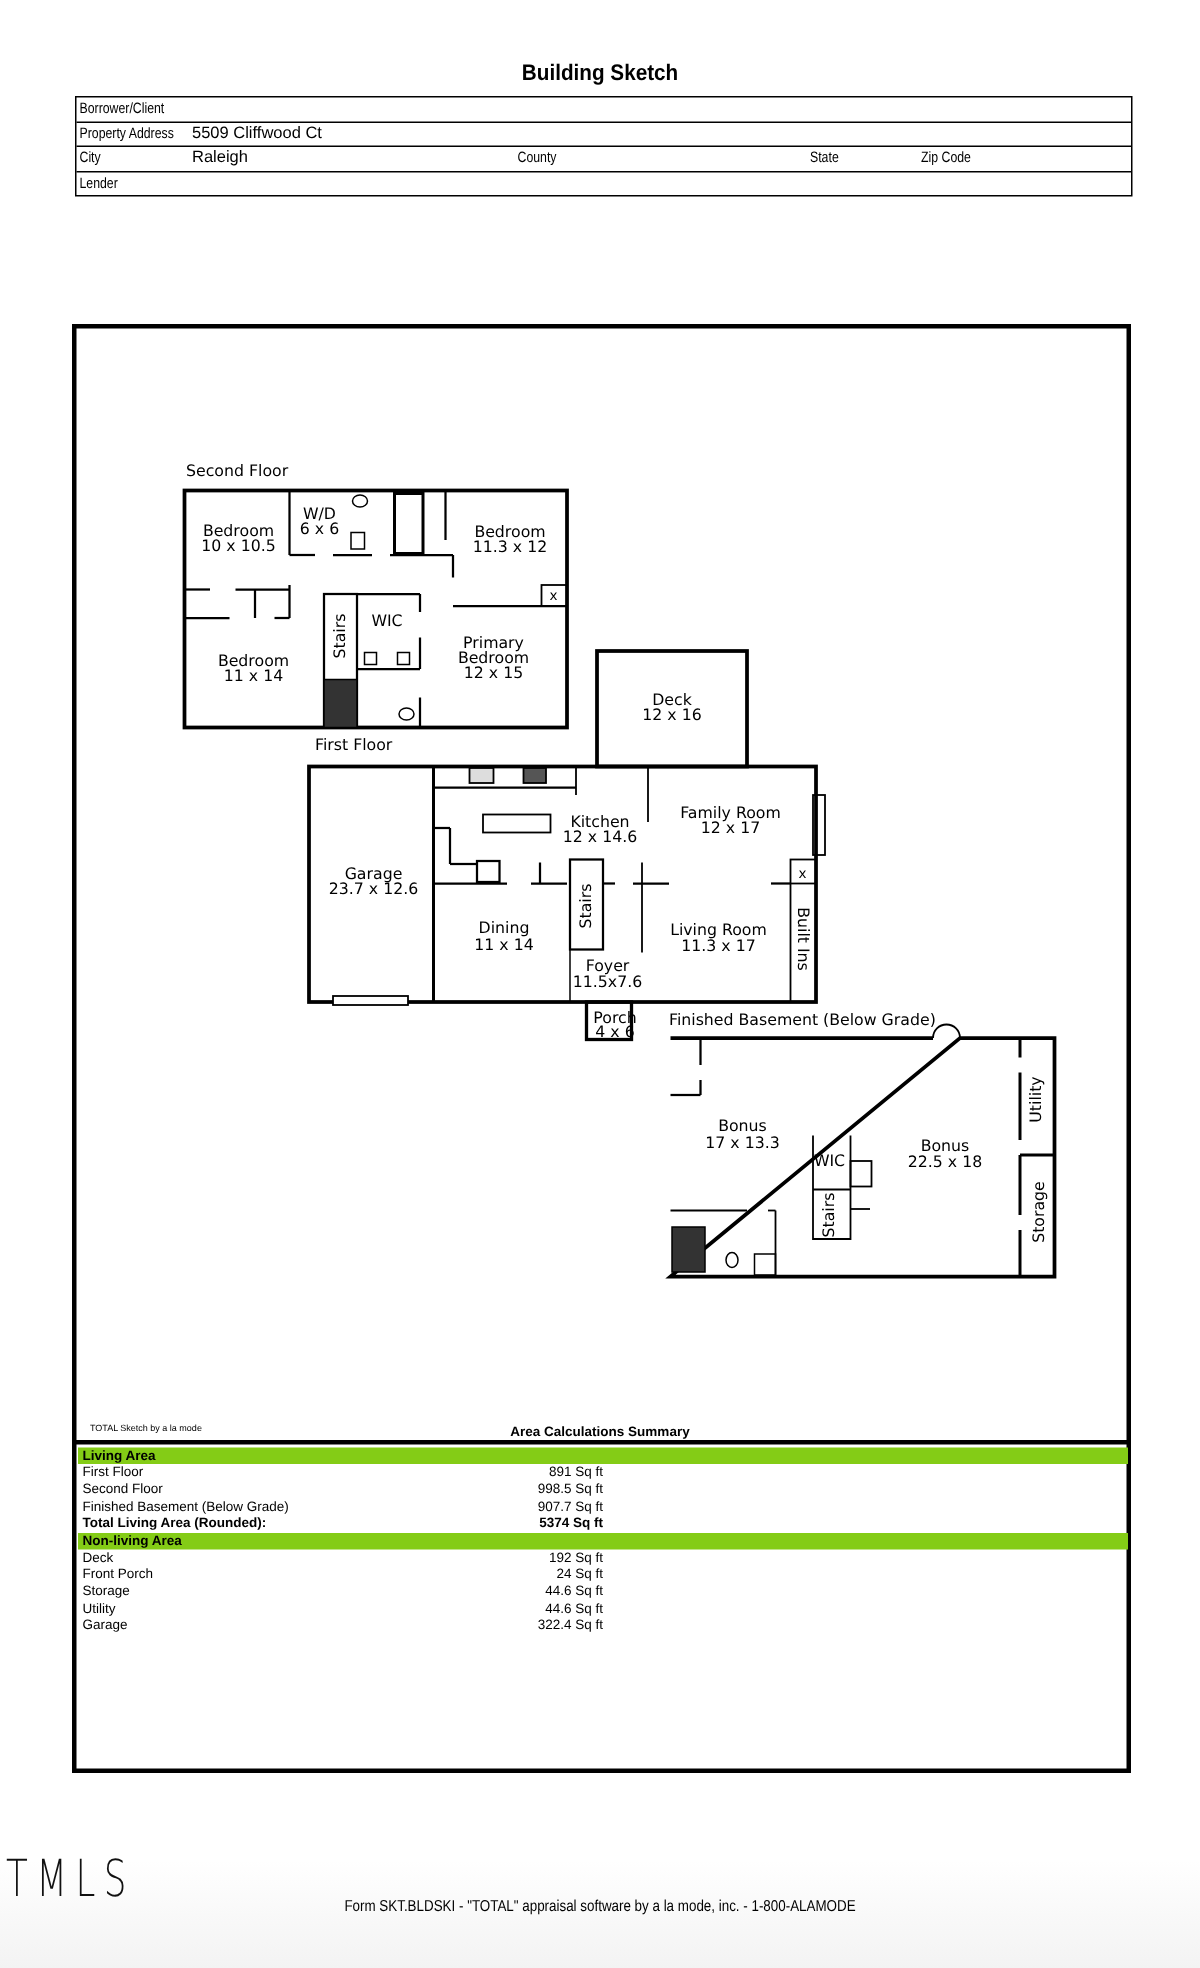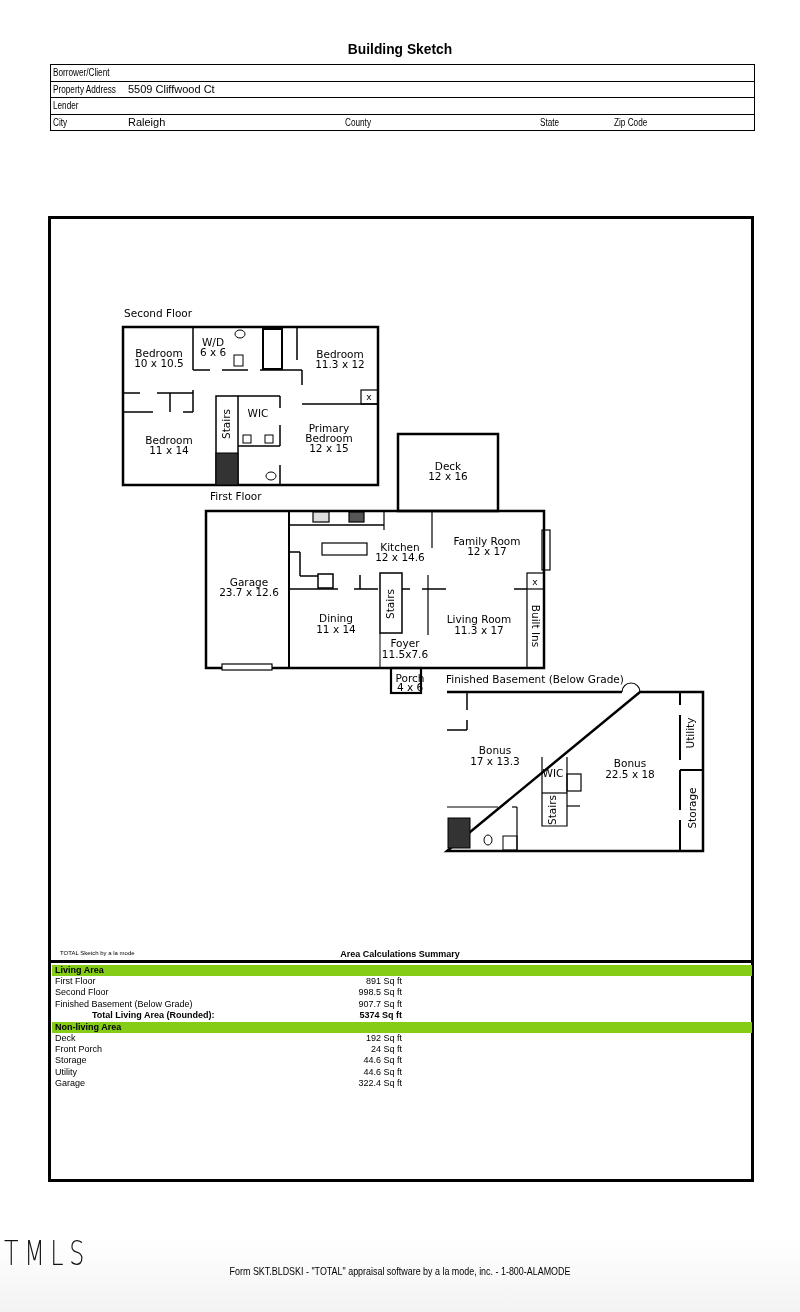--- a/index.html
+++ b/index.html
@@ -30,21 +30,21 @@
   svg text { font-family: "DejaVu Sans", sans-serif; font-size: 10.5px; fill: #000; }
 
   .area-caption-left { position: absolute; left: 60px; top: 950px; font-size: 6px; }
   .area-caption-title { position: absolute; left: 0; width: 800px; text-align: center; top: 949px; font-size: 9px; font-weight: bold; }
   .area-divider { position: absolute; left: 48px; top: 960px; width: 706px; height: 3px; background: #000; }
   .area-section { position: absolute; left: 52px; width: 700px; }
   .area-head { background: #84cc16; font-weight: bold; font-size: 9px; height: 11px; line-height: 11px; padding-left: 3px; }
   .area-row { position: relative; height: 11.4px; font-size: 9px; line-height: 11.4px; }
   .area-row .lbl { position: absolute; left: 3px; }
   .area-row .amt { position: absolute; right: 350px; text-align: right; }
-  .area-row.bold { font-weight: bold; margin-left: 37px; }
+  .area-row.bold { font-weight: bold; }
 
   .mls-logo {
     position: absolute; left: 4px; top: 1233px; font-family: "DejaVu Sans", sans-serif;
     font-weight: 200; font-size: 34px; letter-spacing: 8px; color: #111;
     transform: scaleX(0.7); transform-origin: left center;
   }
   .footer {
     position: absolute; left: 0; width: 800px; top: 1265px; text-align: center; font-size: 10.5px;
     transform: scaleX(0.85);
   }
@@ -55,30 +55,30 @@
 <div class="title">Building Sketch</div>
 
 <div class="info-table">
   <div class="info-row">
     <span class="narrow" style="left:2px">Borrower/Client</span>
     <span style="left:77px"></span>
   </div>
   <div class="info-row">
     <span class="narrow" style="left:2px">Property Address</span>
     <span class="val" style="left:77px">5509 Cliffwood Ct</span>
-  </div>
-  <div class="info-row">
-    <span class="narrow" style="left:2px">Lender</span>
   </div>
   <div class="info-row">
     <span class="narrow" style="left:2px">City</span>
     <span class="val" style="left:77px">Raleigh</span>
     <span class="narrow" style="left:294px">County</span>
     <span class="narrow" style="left:489px">State</span>
     <span class="narrow" style="left:563px">Zip Code</span>
+  </div>
+  <div class="info-row">
+    <span class="narrow" style="left:2px">Lender</span>
   </div>
 </div>
 
 <div class="sketch-frame"></div>
 
 <svg style="position:absolute;left:0;top:0" width="800" height="960" viewBox="0 0 800 960">
   <g stroke="#000" fill="none">
 
     <g>
       <rect x="123" y="327" width="255" height="158" stroke-width="2.5"></rect>

